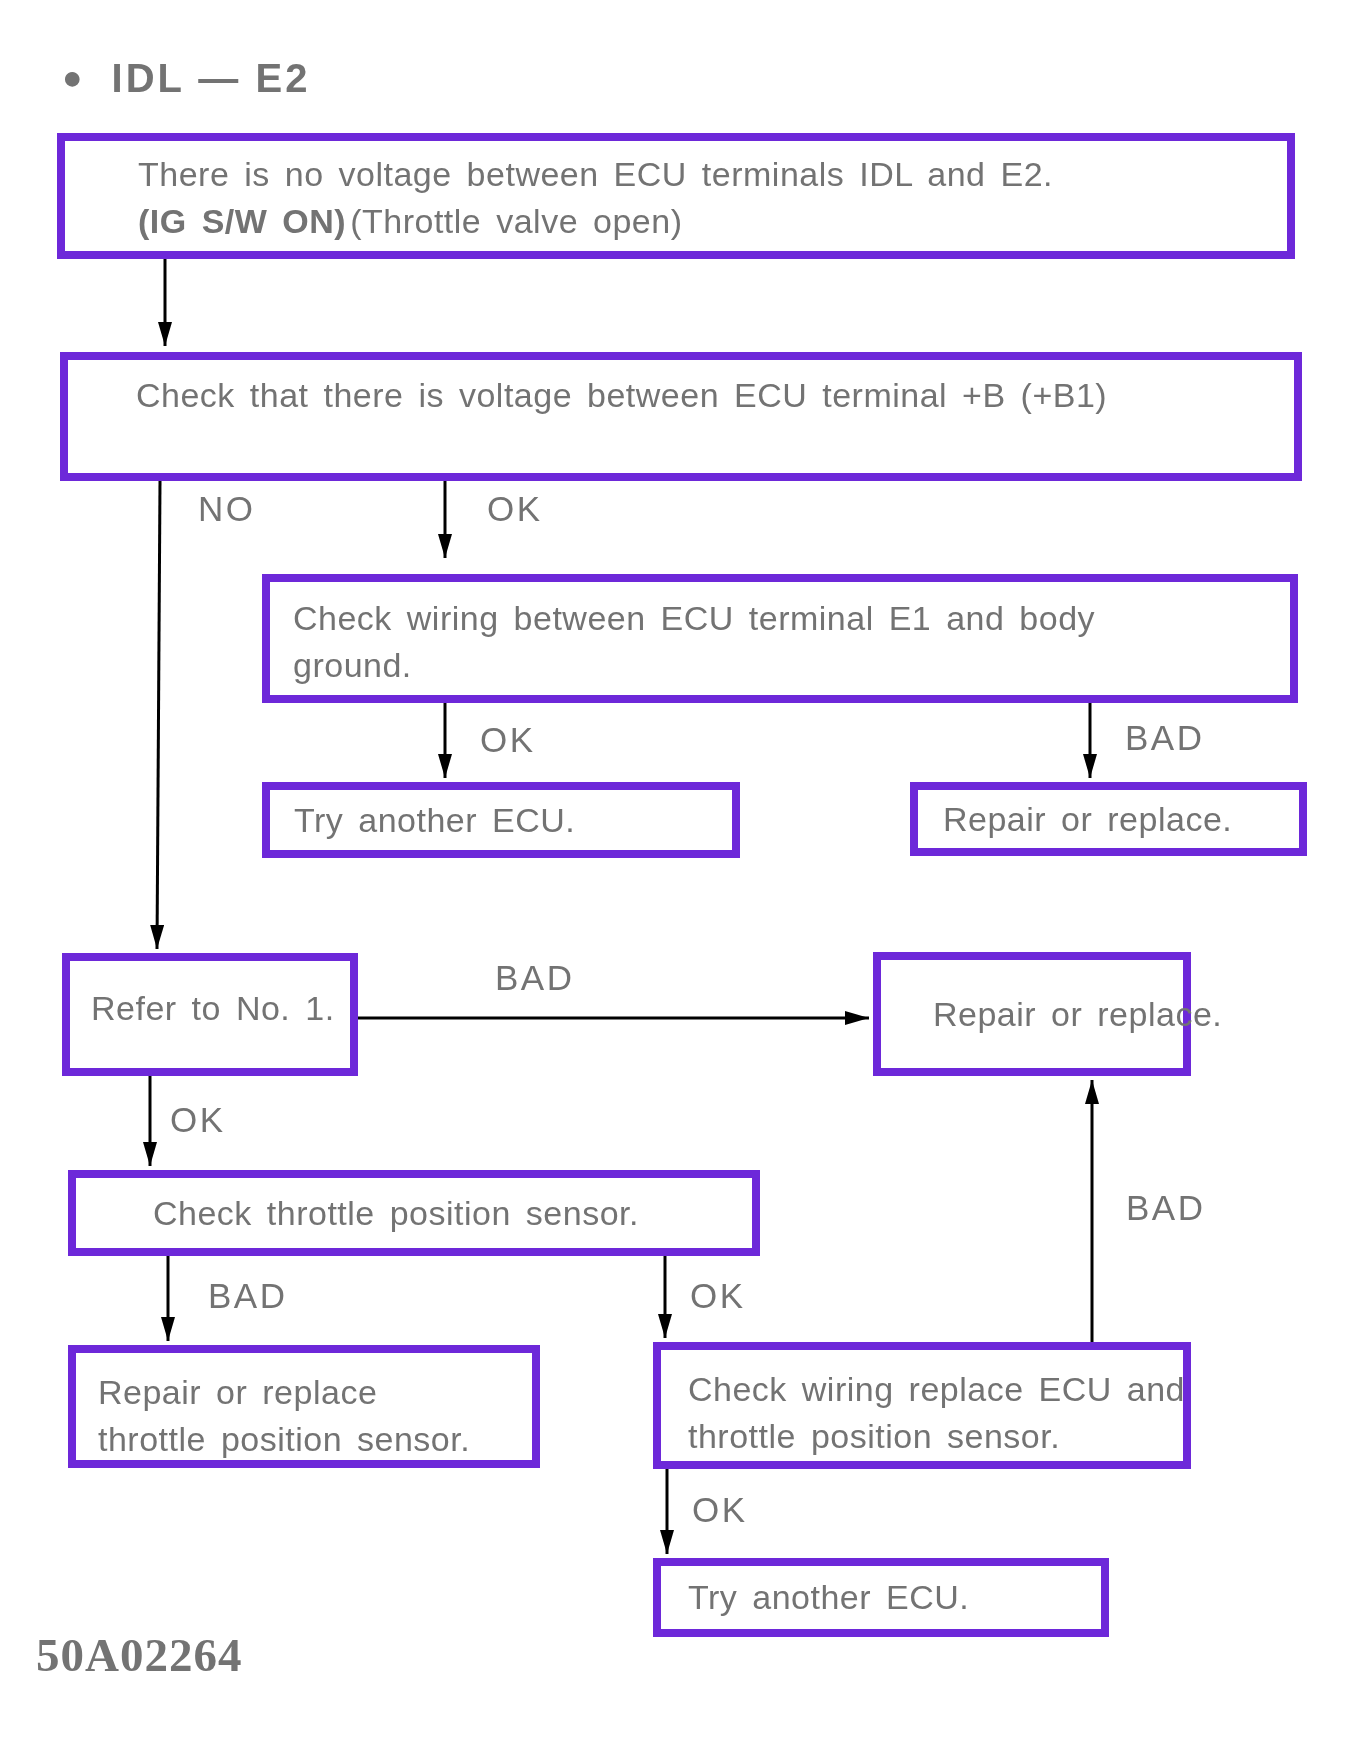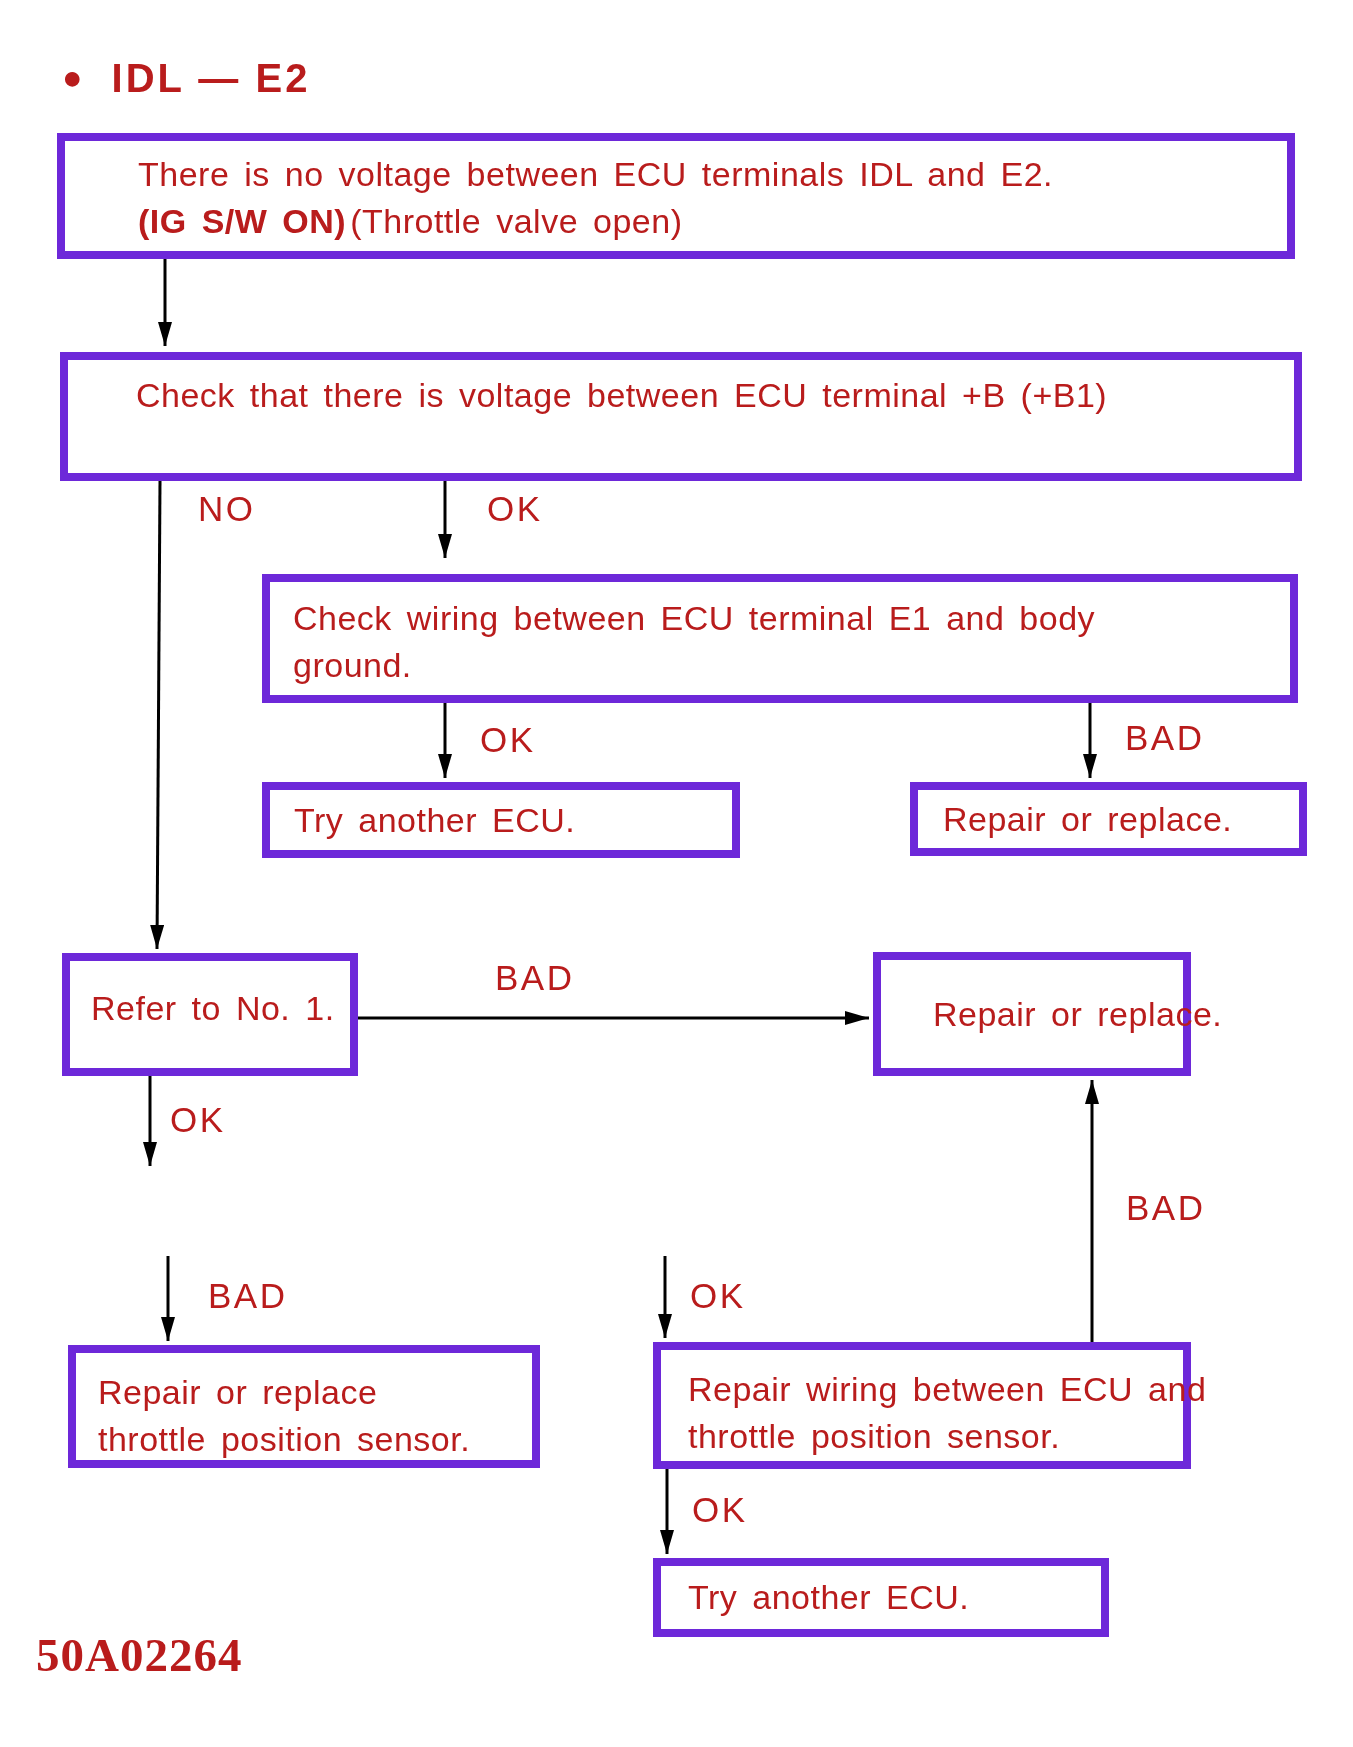--- a/index.html
+++ b/index.html
@@ -2,21 +2,21 @@
 <html><head>
 <meta charset="utf-8">
 <style>
   html, body { margin: 0; padding: 0; background: #fff; }
   .page {
     position: relative;
     width: 1353px;
     height: 1747px;
     background: #ffffff;
     font-family: "Liberation Sans", sans-serif;
-    color: #b91c1c;
+    color: #737373;
     overflow: hidden;
   }
   .wires {
     position: absolute;
     left: 0; top: 0;
     width: 1353px; height: 1747px;
     z-index: 1;
   }
   .title {
     position: absolute;
@@ -143,28 +143,31 @@
   </div>
 
   <div class="box b6">
     <span>Refer to No. 1.</span>
   </div>
 
   <div class="box b7 center">
     <span>Repair or replace.</span>
   </div>
 
+  <div class="box b8 center">
+    <span>Check throttle position sensor.</span>
+  </div>
 
   <div class="box b9">
     <div>Repair or replace</div>
     <div>throttle position sensor.</div>
   </div>
 
   <div class="box b10">
-    <div>Repair wiring between ECU and</div>
+    <div>Check wiring replace ECU and</div>
     <div>throttle position sensor.</div>
   </div>
 
   <div class="box b11 center">
     <span>Try another ECU.</span>
   </div>
 
   <div class="elabel l-no1">NO</div>
   <div class="elabel l-ok1">OK</div>
   <div class="elabel l-ok2">OK</div>

